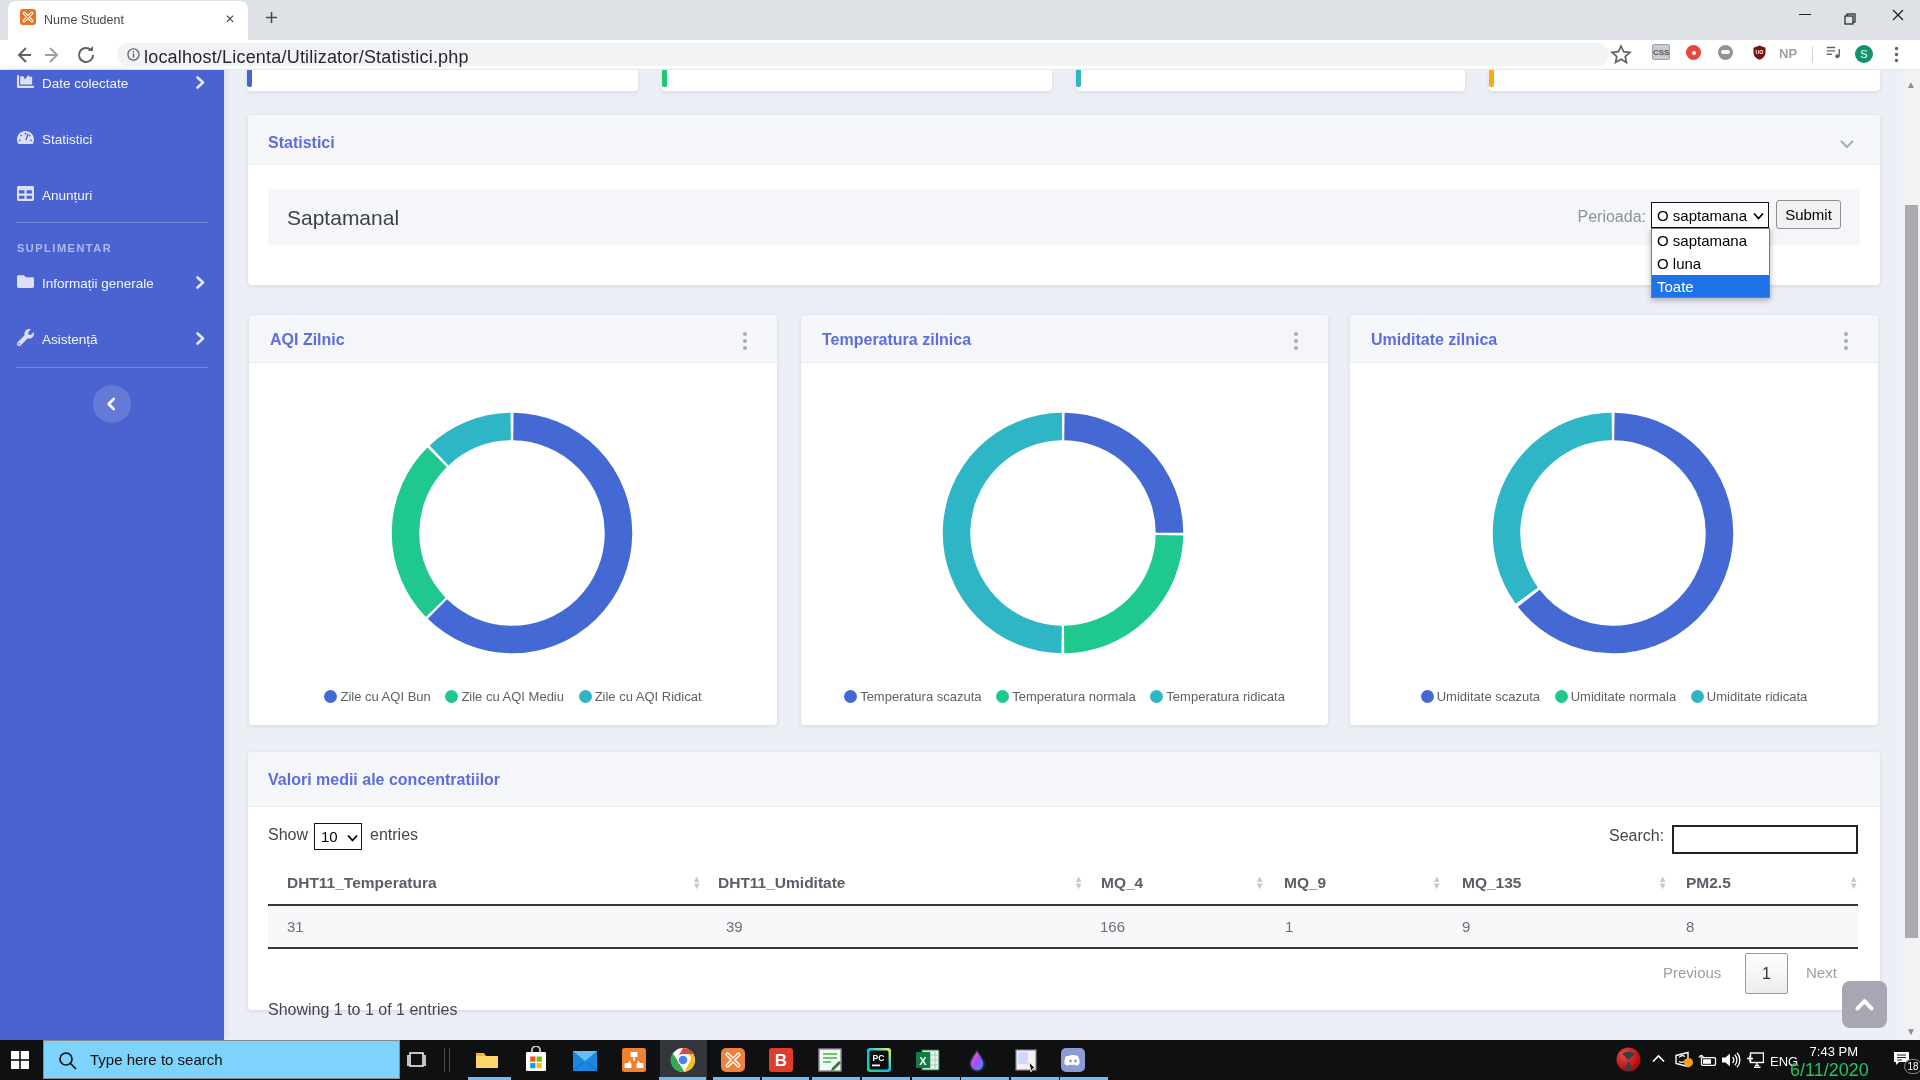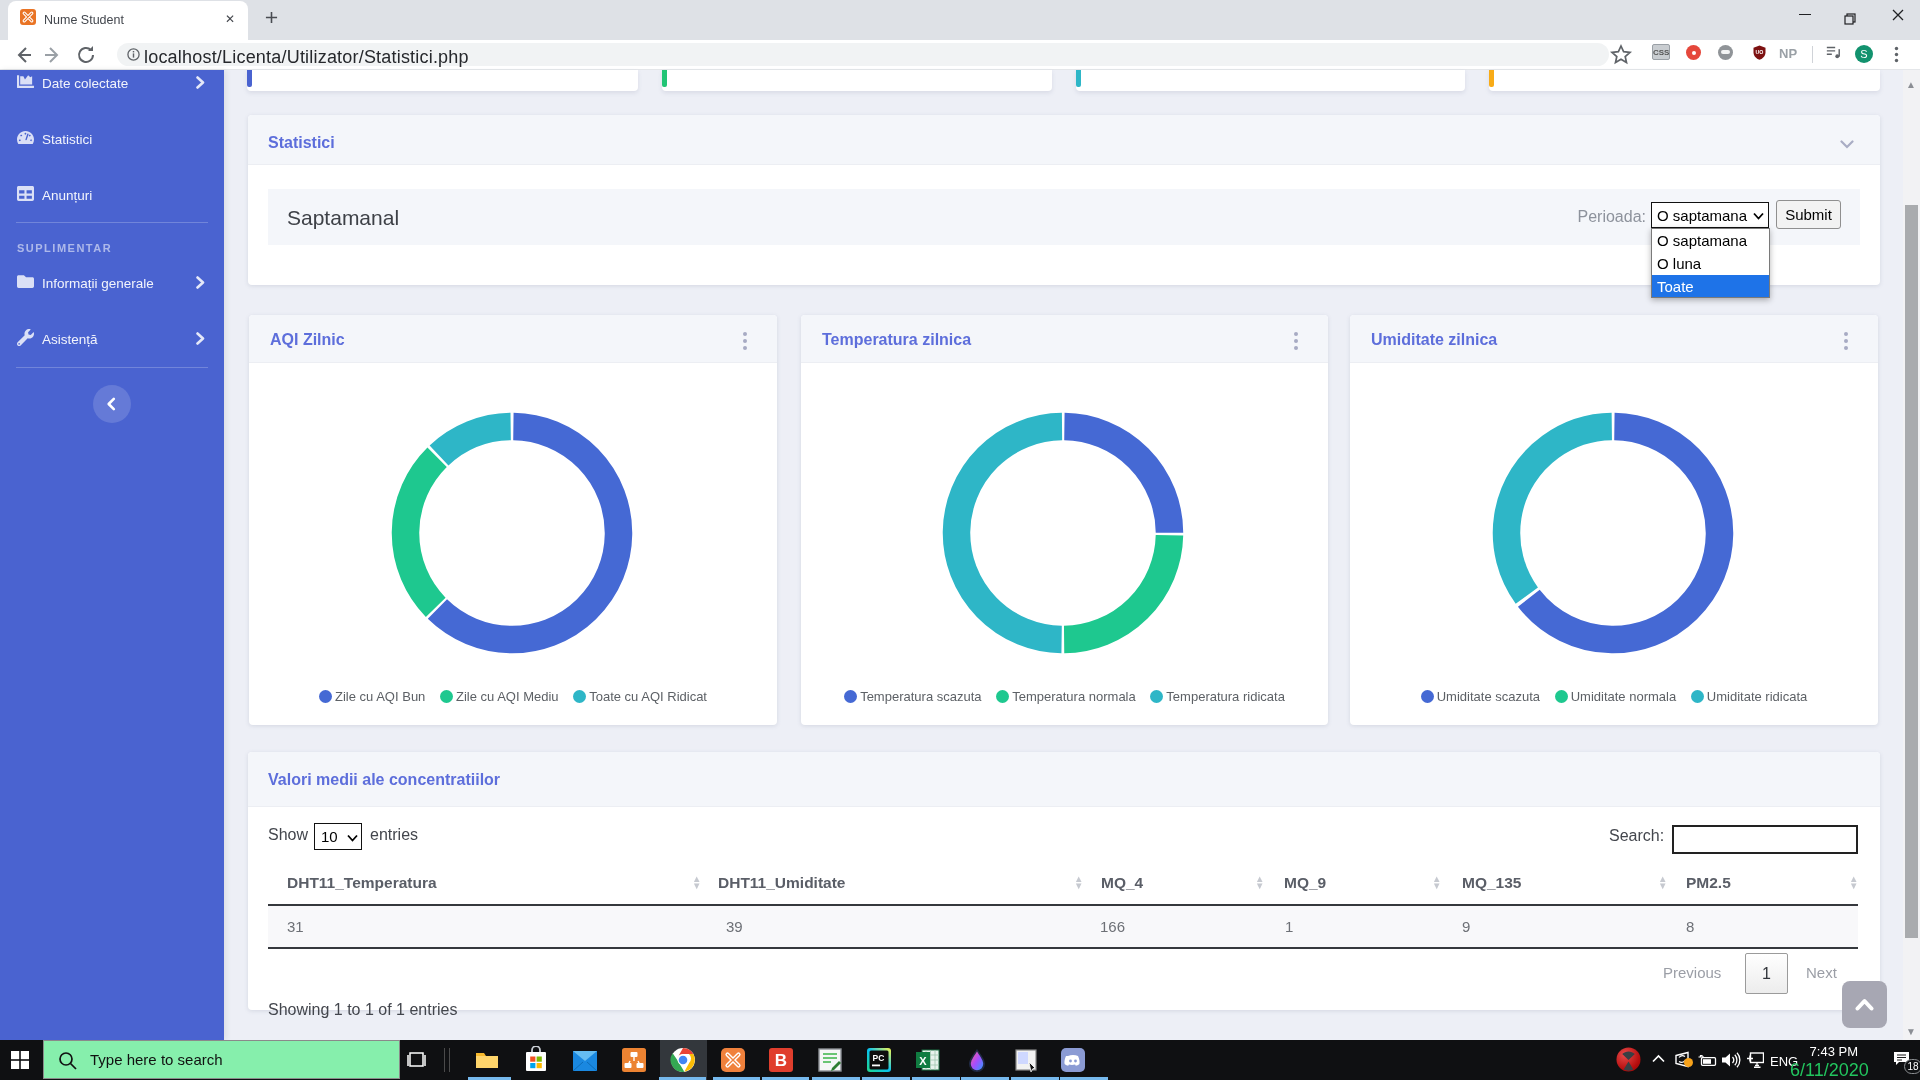--- a/index.html
+++ b/index.html
@@ -185,21 +185,21 @@
         <div class="dots" style="left:494px;top:24px;"></div>
         <div class="dots" style="left:494px;top:31px;"></div>
       <svg class="abs" style="left:123px;top:78px;" width="280" height="280" viewBox="0 0 280 280">
         <circle r="106.5" cx="140" cy="140" fill="none" stroke="#4569d4" stroke-width="27.5" stroke-dasharray="415.4 669.1" transform="rotate(-89.25 140 140)"></circle>
         <circle r="106.5" cx="140" cy="140" fill="none" stroke="#1ec88f" stroke-width="27.5" stroke-dasharray="166.3 669.1" transform="rotate(135.75 140 140)"></circle>
         <circle r="106.5" cx="140" cy="140" fill="none" stroke="#2eb6c7" stroke-width="27.5" stroke-dasharray="79.0 669.1" transform="rotate(226.75 140 140)"></circle>
       </svg>
       <div class="leg" style="top:374px;">
         <span class="dot" style="background:#4569d4;"></span><span class="lt">Zile cu AQI Bun</span>
         <span class="dot" style="background:#1ec88f;"></span><span class="lt">Zile cu AQI Mediu</span>
-        <span class="dot" style="background:#2eb6c7;"></span><span class="lt" style="margin-right:0;">Toate cu AQI Ridicat</span>
+        <span class="dot" style="background:#2eb6c7;"></span><span class="lt" style="margin-right:0;">Zile cu AQI Ridicat</span>
       </div>
     </div>
     <div class="card" style="left:577px;top:245px;width:527px;height:410px;">
       <div class="chead"></div>
       <div class="ctitle" style="left:21px;top:16px;">Temperatura zilnica</div>
       <div class="dots" style="left:493px;top:17px;"></div>
         <div class="dots" style="left:493px;top:24px;"></div>
         <div class="dots" style="left:493px;top:31px;"></div>
       <svg class="abs" style="left:122px;top:78px;" width="280" height="280" viewBox="0 0 280 280">
         <circle r="106.5" cx="140" cy="140" fill="none" stroke="#4569d4" stroke-width="27.5" stroke-dasharray="165.4 669.1" transform="rotate(-89.25 140 140)"></circle>
@@ -338,21 +338,21 @@
 
   <svg style="position:absolute;left:11px;top:11px;" width="18" height="18" viewBox="0 0 18 18">
       <g fill="#fff">
         <rect x="0" y="0" width="8.2" height="8.2"></rect>
         <rect x="9.8" y="0" width="8.2" height="8.2"></rect>
         <rect x="0" y="9.8" width="8.2" height="8.2"></rect>
         <rect x="9.8" y="9.8" width="8.2" height="8.2"></rect>
       </g>
     </svg>
 
-  <div style="position:absolute;left:43px;top:0px;width:357px;height:39px;background:#86efac;border:1px solid #8a8a8a;">
+  <div style="position:absolute;left:43px;top:0px;width:357px;height:39px;background:#7dd3fc;border:1px solid #8a8a8a;">
     <svg style="position:absolute;left:14px;top:10px;" width="19" height="19" viewBox="0 0 19 19">
         <circle cx="8" cy="8" r="6" fill="none" stroke="#111" stroke-width="1.7"></circle>
         <path d="M12.5 12.5L18 18" stroke="#111" stroke-width="1.7"></path>
       </svg>
     <div style="position:absolute;left:46px;top:10px;font-size:15px;color:#111;">Type here to search</div>
   </div>
 
   <svg style="position:absolute;left:407px;top:10px;" width="21" height="20" viewBox="0 0 21 20">
       <rect x="3" y="3" width="13" height="13" fill="none" stroke="#fff" stroke-width="1.5"></rect>
       <path d="M18 5v11" stroke="#fff" stroke-width="1.5"></path>

